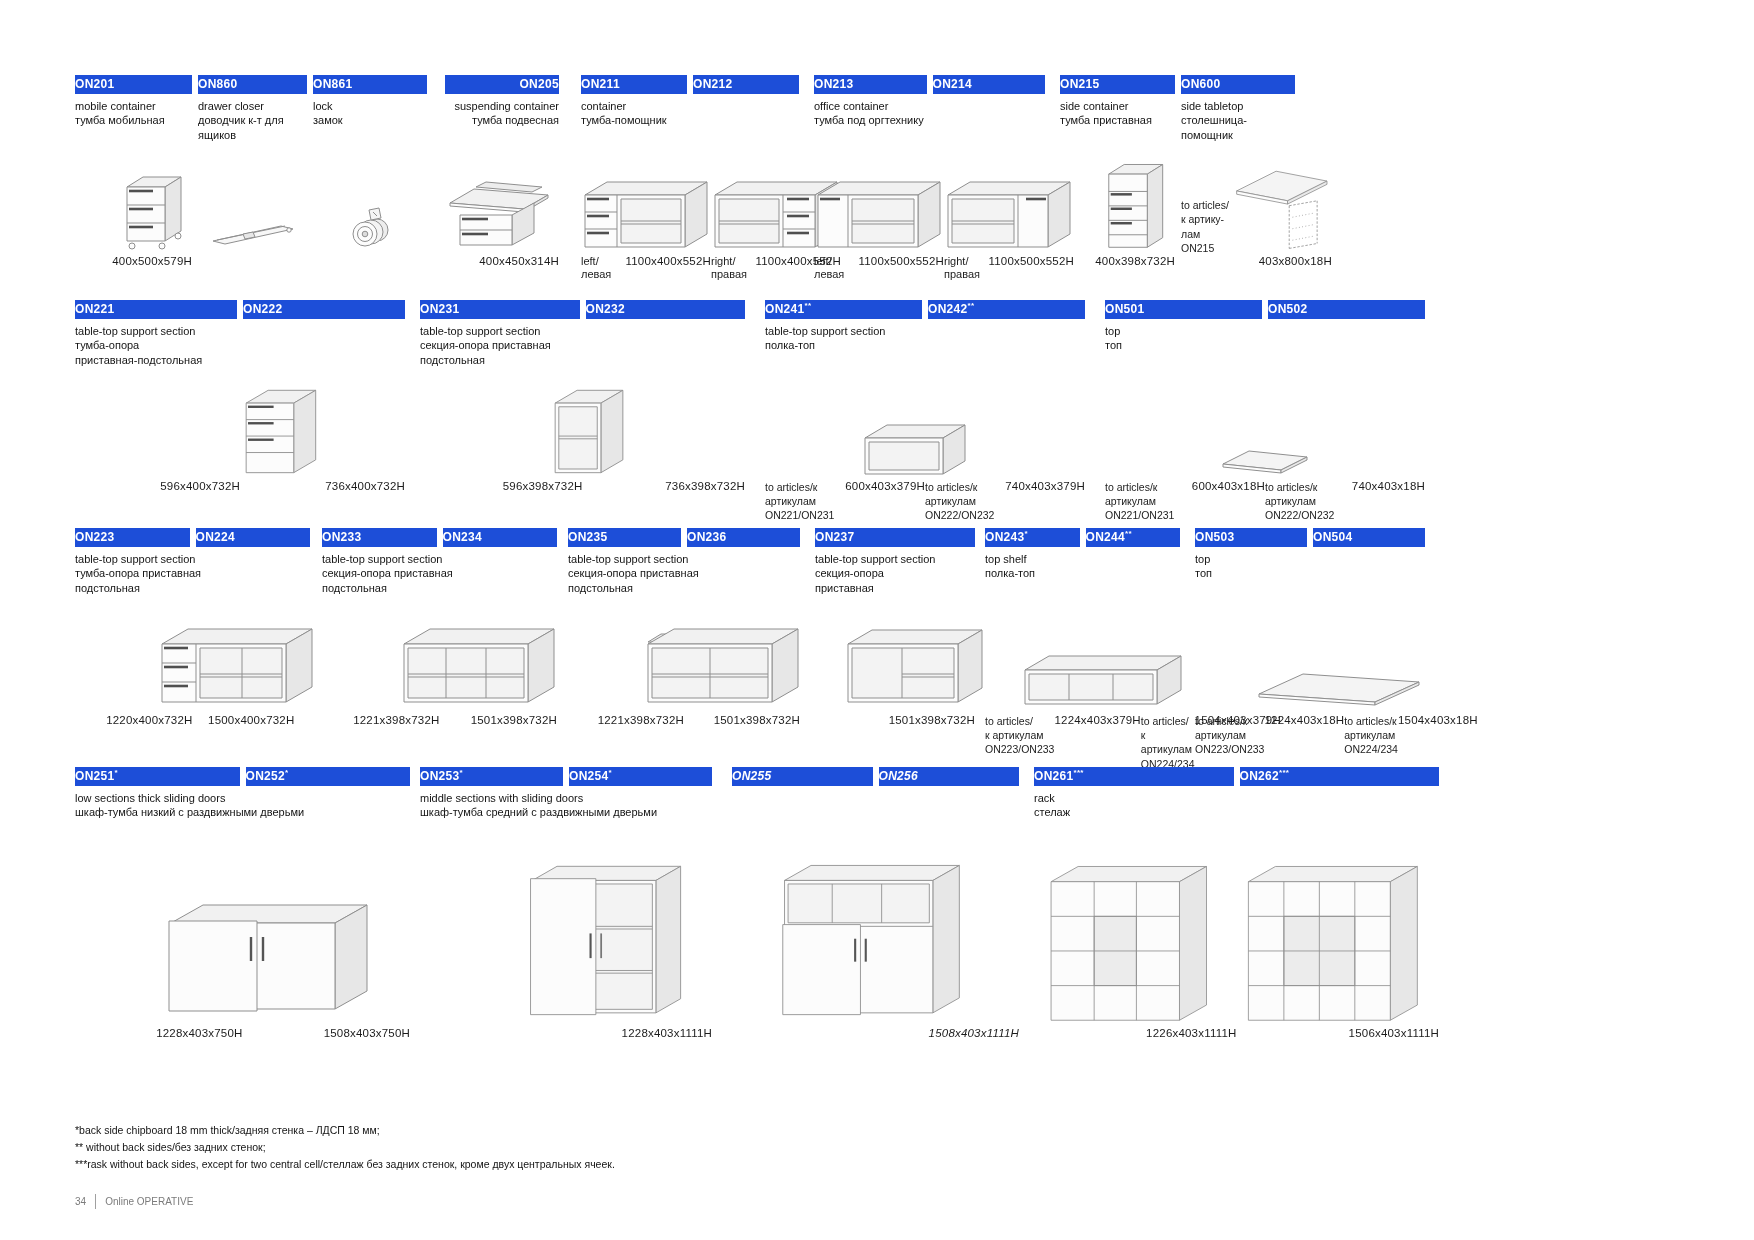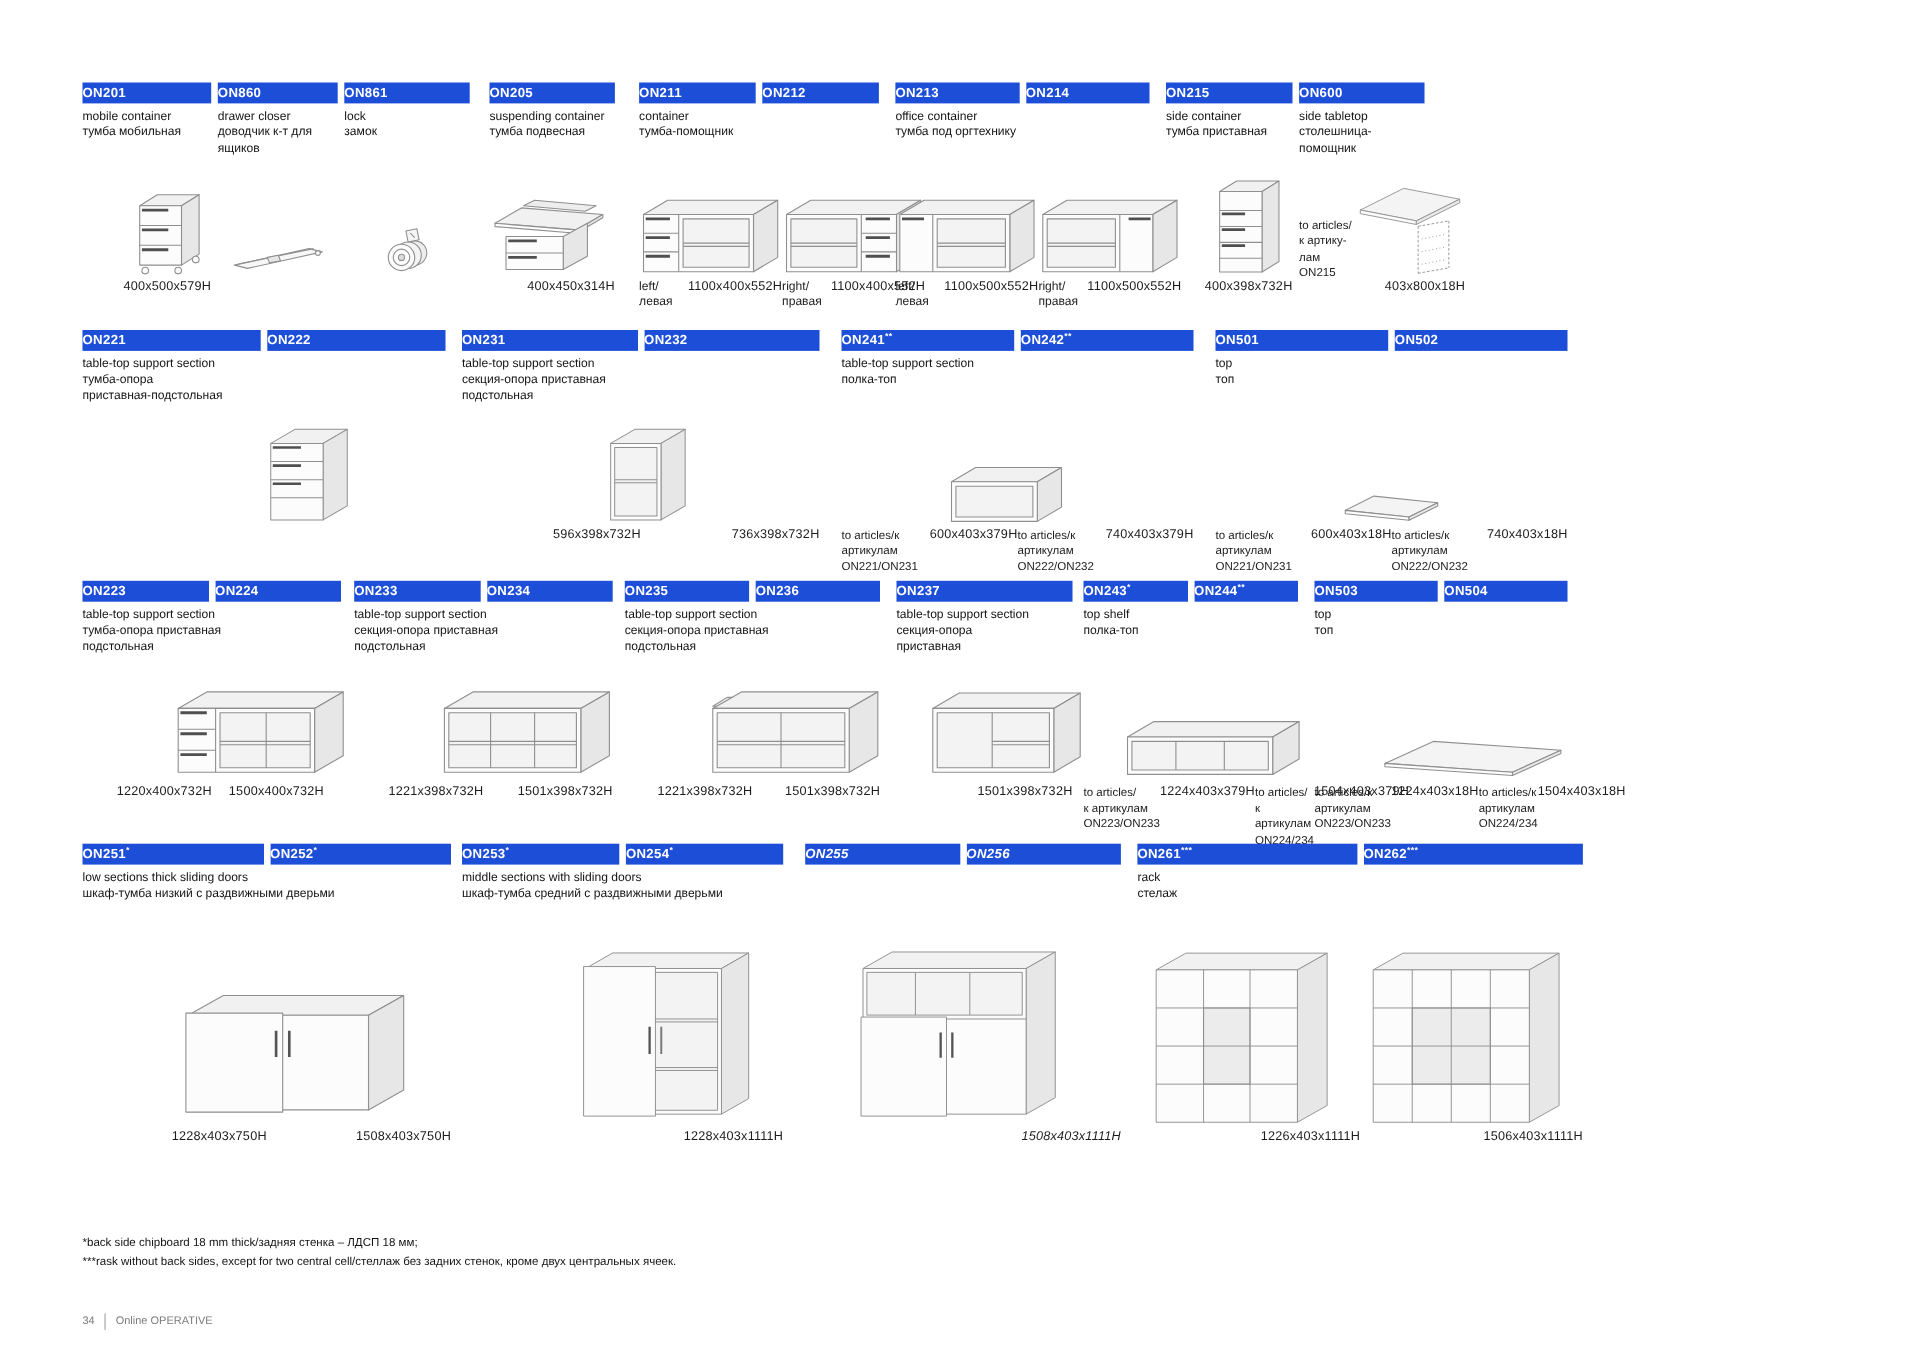--- a/index.html
+++ b/index.html
@@ -100,21 +100,21 @@
                   <circle cx="21" cy="33" r="7.5" fill="none" stroke="#8f8f8f"></circle>
                   <circle cx="21" cy="33" r="2.8" fill="#dcdcdc" stroke="#8f8f8f"></circle>
                   <polygon points="25,9 35,7 37,17 27,19" fill="#f4f4f4" stroke="#8f8f8f" stroke-linejoin="round"></polygon>
                   <line x1="29" y1="11" x2="33" y2="15" stroke="#8f8f8f" stroke-width="1"></line>
                 </svg>
               </div>
               <div class="meta" style="min-height: 30px;"></div>
             </div>
           </div>
         </div>
-        <div class="group" style="width: 114px; margin-left: 18px;">
+        <div class="group" style="width: 114px; margin-left: 18px; text-align: right;">
           <div class="codes">
             <div class="code-bar"><span>ON205</span></div>
           </div>
           <div class="desc" style="height: 52px;">suspending container
 тумба подвесная</div>
           <div class="cells">
             <div class="cell">
               <div class="draw-area" style="height: 104px;">
                 <svg viewBox="0 0 108 84" style="height:84px">
                   <polygon points="28,16 38,11 94,16 84,21" fill="#ededed" stroke="#8f8f8f" stroke-linejoin="round"></polygon>
@@ -313,20 +313,32 @@
               <polygon points="62,34 86,20 86,96 62,110" fill="#e7e7e7" stroke="#8f8f8f" stroke-linejoin="round"></polygon>
               <polygon points="10,34 62,34 62,110 10,110" fill="#fcfcfc" stroke="#8f8f8f" stroke-linejoin="round"></polygon>
               <line x1="10" y1="52" x2="62" y2="52" stroke="#8f8f8f" stroke-width="1"></line>
               <line x1="10" y1="70" x2="62" y2="70" stroke="#8f8f8f" stroke-width="1"></line>
               <line x1="10" y1="88" x2="62" y2="88" stroke="#8f8f8f" stroke-width="1"></line>
               <line x1="12" y1="38" x2="40" y2="38" stroke="#4f4f4f" stroke-width="2.6"></line>
               <line x1="12" y1="56" x2="40" y2="56" stroke="#4f4f4f" stroke-width="2.6"></line>
               <line x1="12" y1="74" x2="40" y2="74" stroke="#4f4f4f" stroke-width="2.6"></line>
             </svg>
           </div>
+          <div class="cells">
+            <div class="cell">
+              <div class="meta" style="min-height: 46px;">
+                <div class="dims">596x400x732H</div>
+              </div>
+            </div>
+            <div class="cell">
+              <div class="meta" style="min-height: 46px;">
+                <div class="dims">736x400x732H</div>
+              </div>
+            </div>
+          </div>
         </div>
         <div class="group" style="width: 325px; margin-left: 15px;">
           <div class="codes">
             <div class="code-bar"><span>ON231</span></div>
             <div class="code-bar"><span>ON232</span></div>
           </div>
           <div class="desc" style="height: 48px;">table-top support section
 секция-опора приставная
 подстольная</div>
           <div class="draw-area" style="height: 108px;">
@@ -750,20 +762,21 @@
               <div class="meta" style="min-height: 16px;">
                 <div class="dims">1506x403x1111H</div>
               </div>
             </div>
           </div>
         </div>
       </div>
     </div>
   <div class="footnotes" id="footnotes">
       <div>*back side chipboard 18 mm thick/задняя стенка – ЛДСП 18 мм;</div>
+      <div>** without back sides/без задних стенок;</div>
       <div>***rask without back sides, except for two central cell/стеллаж без задних стенок, кроме двух центральных ячеек.</div>
     </div>
   <div class="page-footer">
     <span>34</span>
     <span class="sep"></span>
     <span>Online OPERATIVE</span>
   </div>
 </div>
 
 </body></html>

